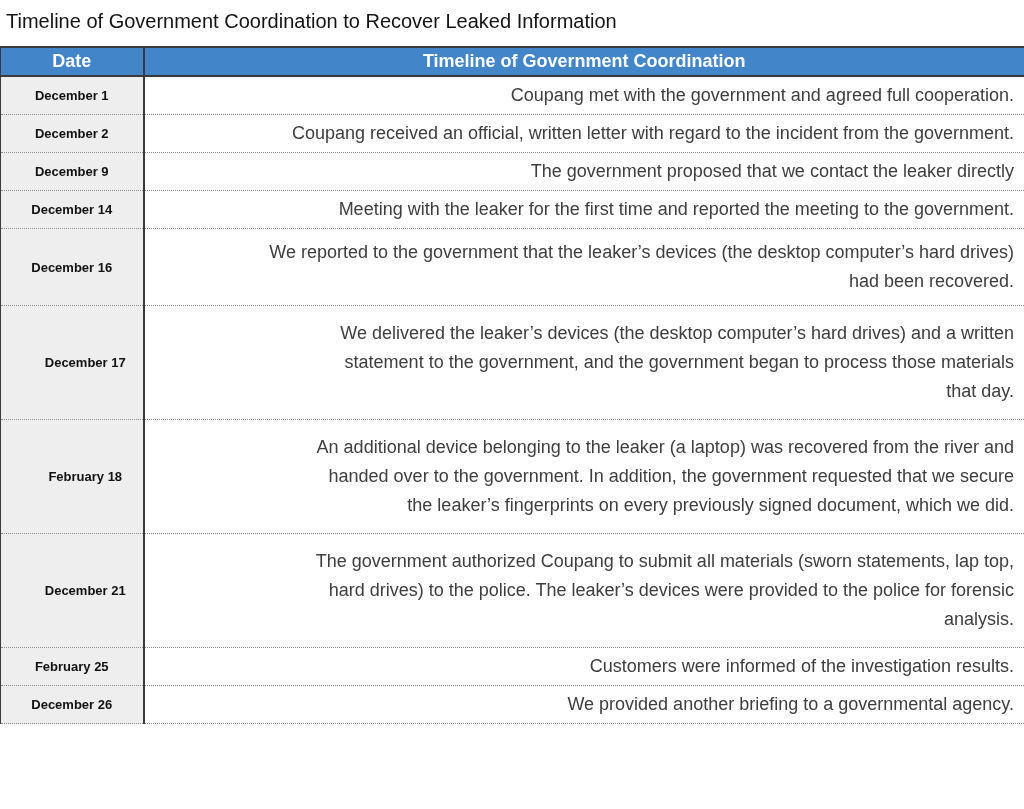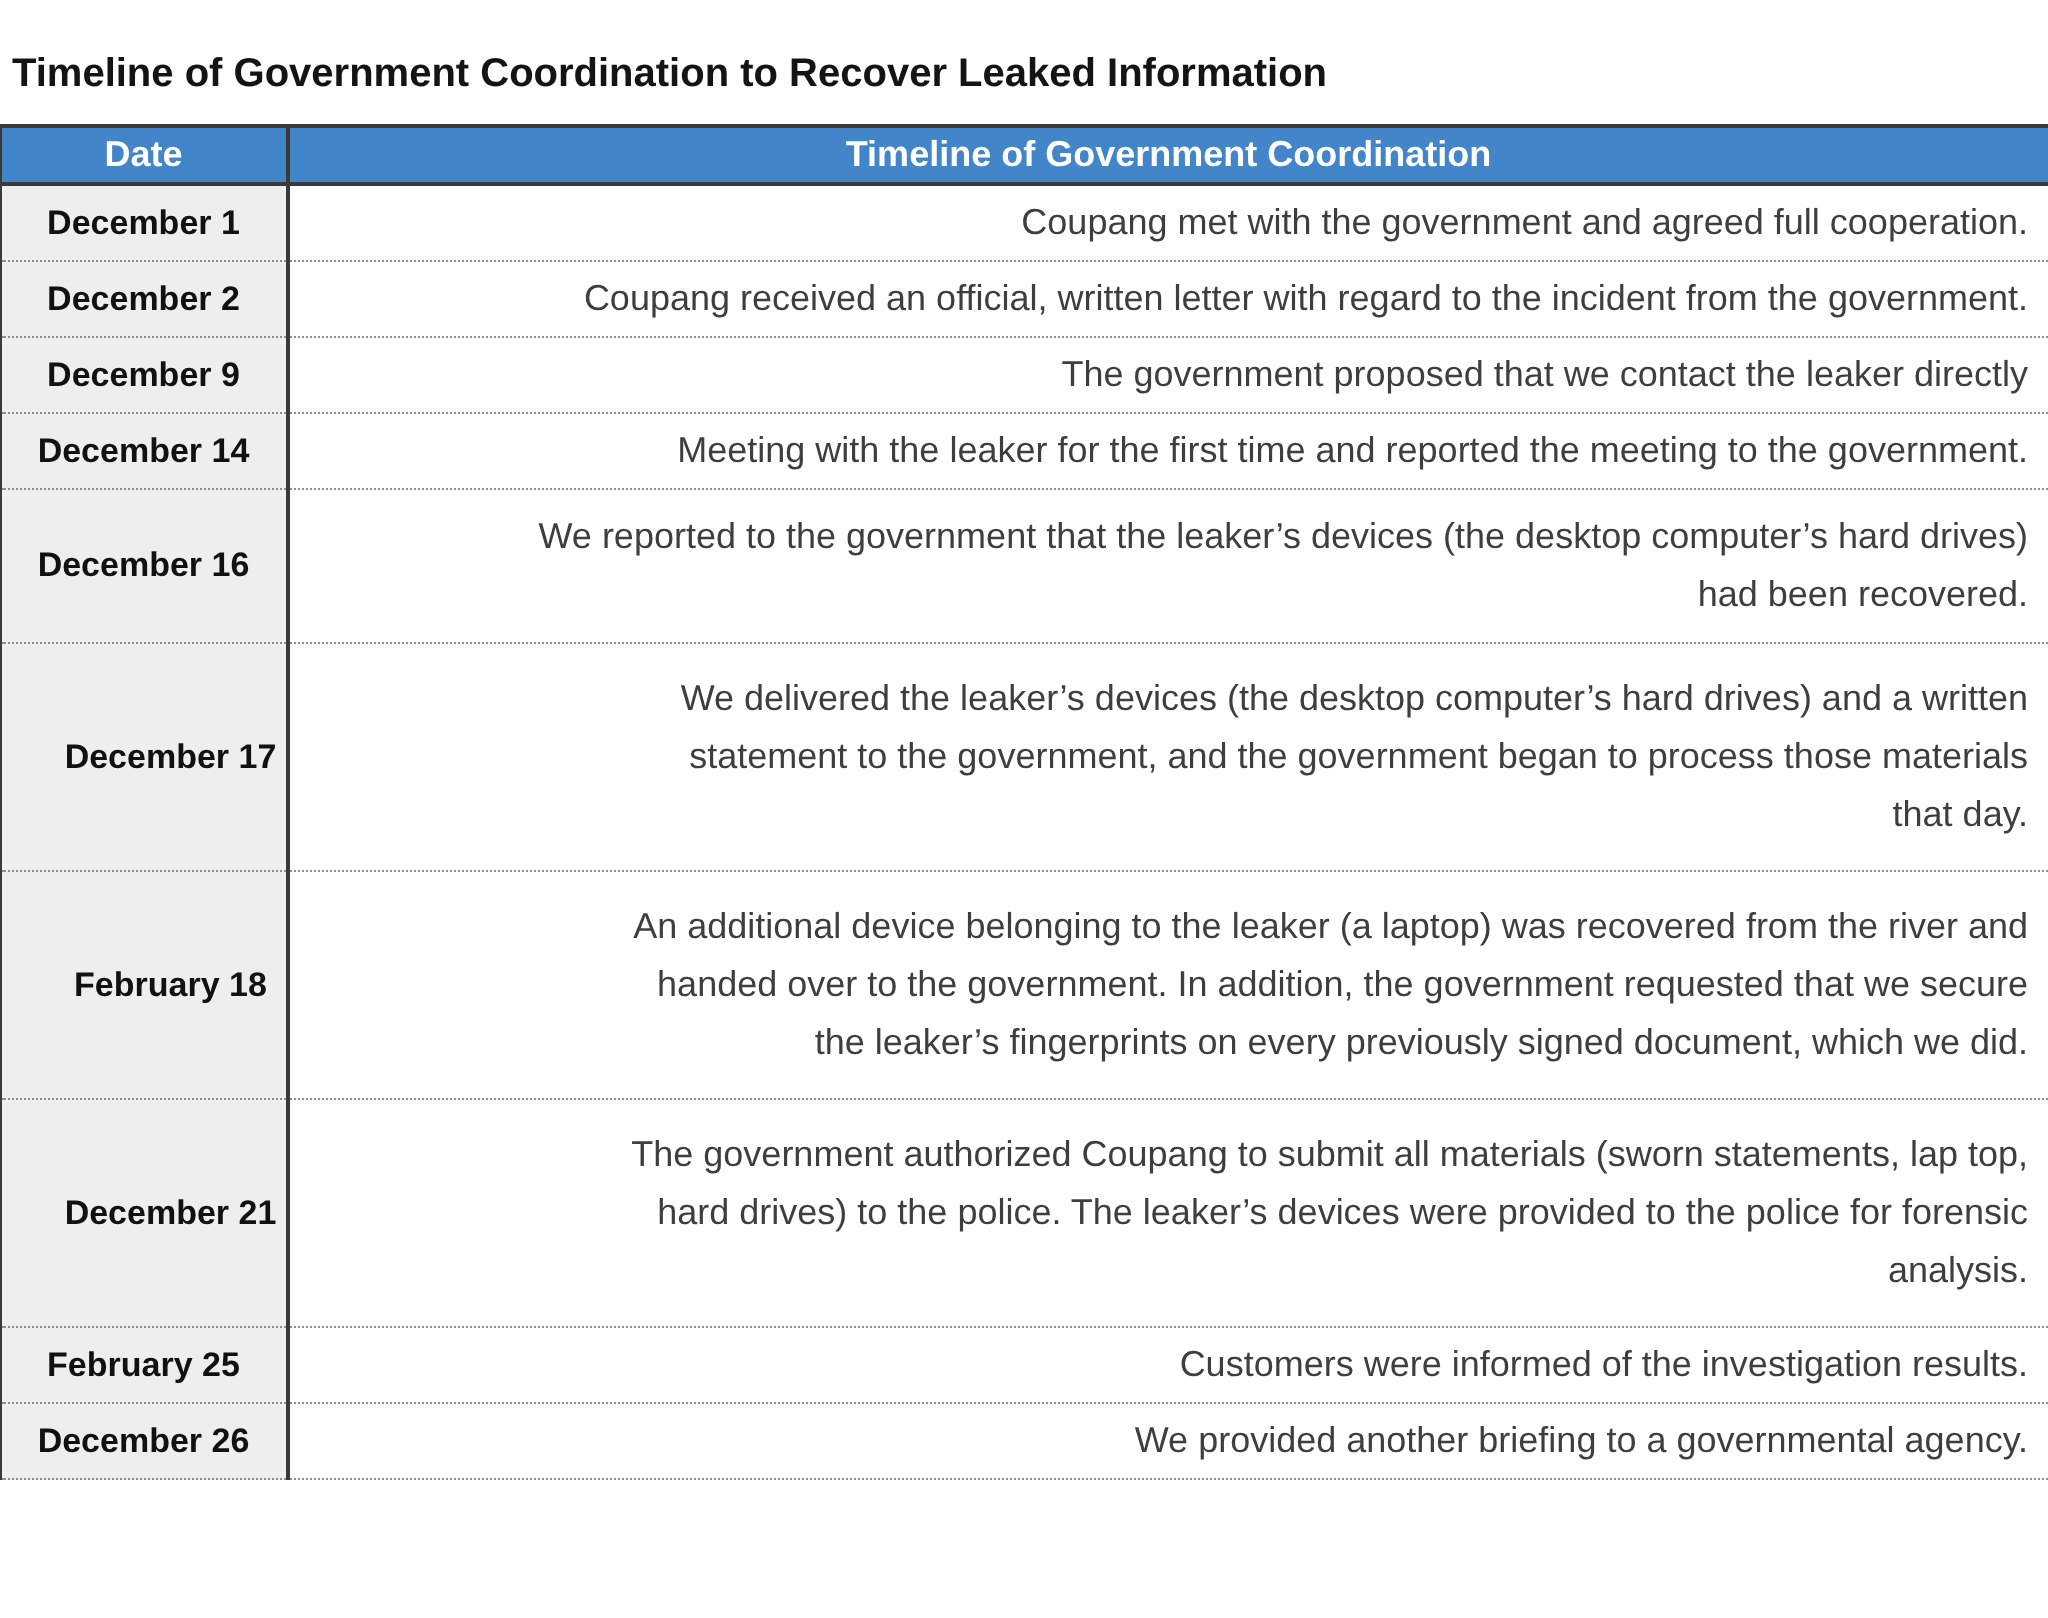--- a/index.html
+++ b/index.html
@@ -14,26 +14,25 @@
   * { box-sizing: border-box; margin: 0; padding: 0; }
   html, body { background: #FFFFFF; }
   body {
     width: 1024px;
     height: 809px;
     font-family: "Liberation Sans", "DejaVu Sans", sans-serif;
     overflow: hidden;
   }
   .page-title {
     font-size: 20px;
-    font-weight: bold;
+    font-weight: normal;
     color: #141414;
     padding: 10px 0 0 6px;
     height: 46px;
     letter-spacing: 0px;
-    margin-top: 16px;
   }
   table.timeline {
     width: 1024px;
     border-collapse: collapse;
     table-layout: fixed;
     border-top: 2px solid var(--solid-border);
     border-left: 1px solid var(--solid-border);
     border-bottom: 1px dotted var(--dotted-border);
   }
   col.date-col { width: 143px; }
@@ -52,21 +51,21 @@
   tbody td {
     border-bottom: 1px dotted var(--dotted-border);
     vertical-align: middle;
     padding-top: 4px;
     padding-bottom: 4px;
   }
   td.date-cell {
     background: var(--date-cell-bg);
     color: var(--date-text);
     font-weight: bold;
-    font-size: 17px;
+    font-size: 13px;
     text-align: center;
     border-right: 2px solid var(--solid-border);
     padding-left: 4px;
     padding-right: 4px;
   }
   td.event-cell {
     color: var(--body-text);
     font-size: 18px;
     line-height: 29px;
     padding-left: 12px;

